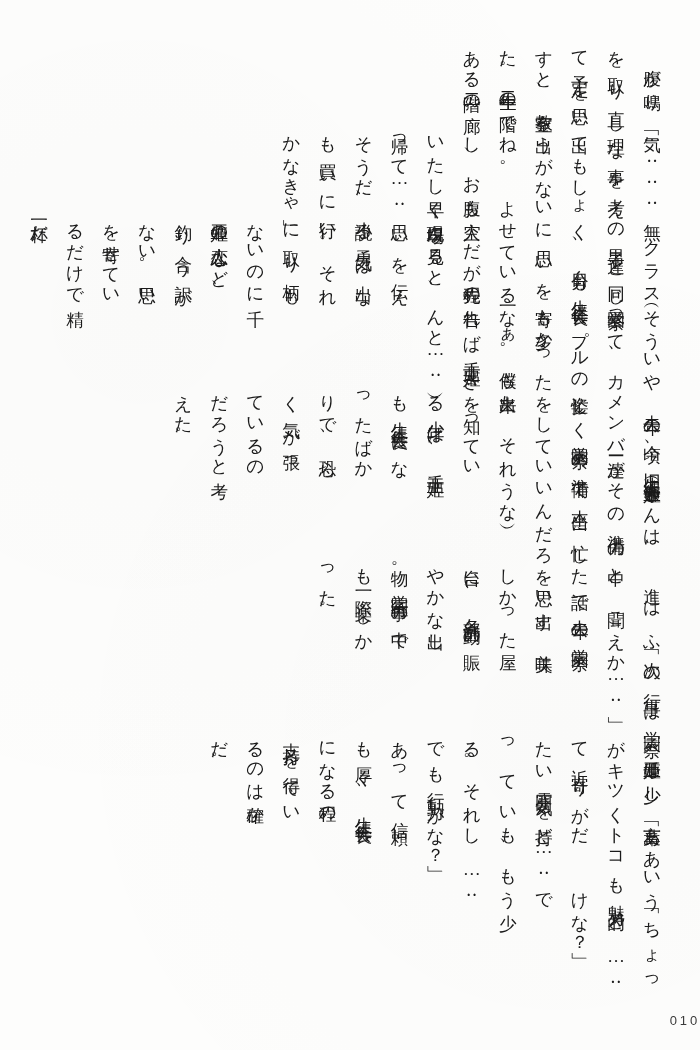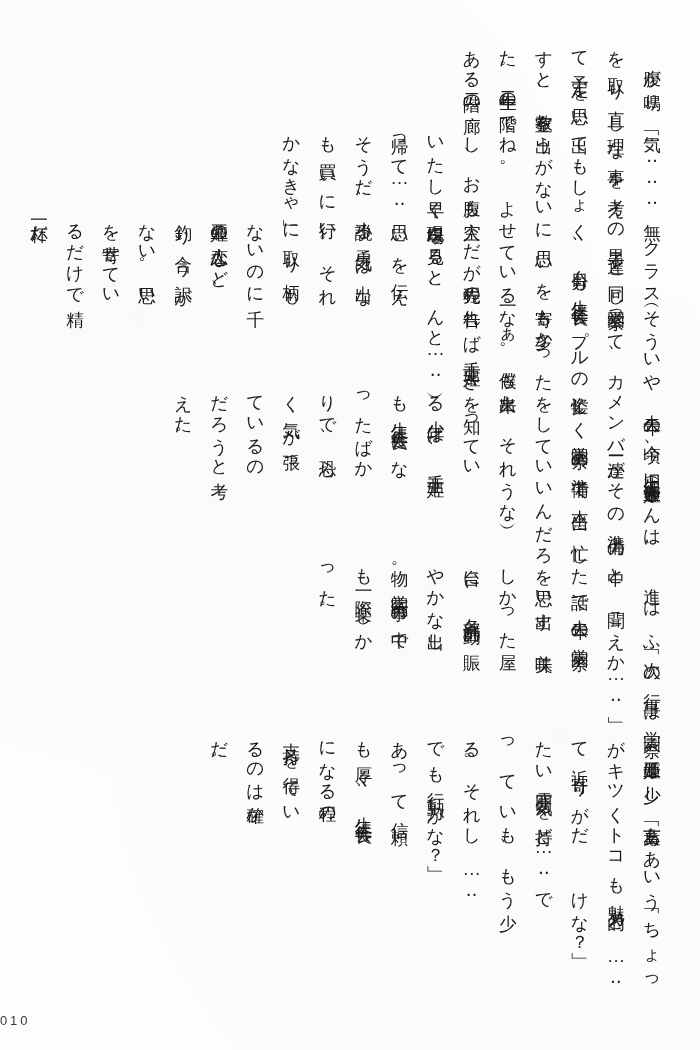--- a/index.html
+++ b/index.html
@@ -59,21 +59,21 @@
     white-space: normal;
   }
   .para.indent {
     text-indent: 1em;
   }
   .page-number {
     position: absolute;
     bottom: 22px;
     left: 0;
     width: 100%;
-    text-align: left;
+    text-align: right;
     font-family: "Liberation Sans", "DejaVu Sans", sans-serif;
     font-size: 13px;
     letter-spacing: 0.22em;
     color: #3a3a3a;
   }
 </style>
 </head>
 <body>
 
 <div class="page">

